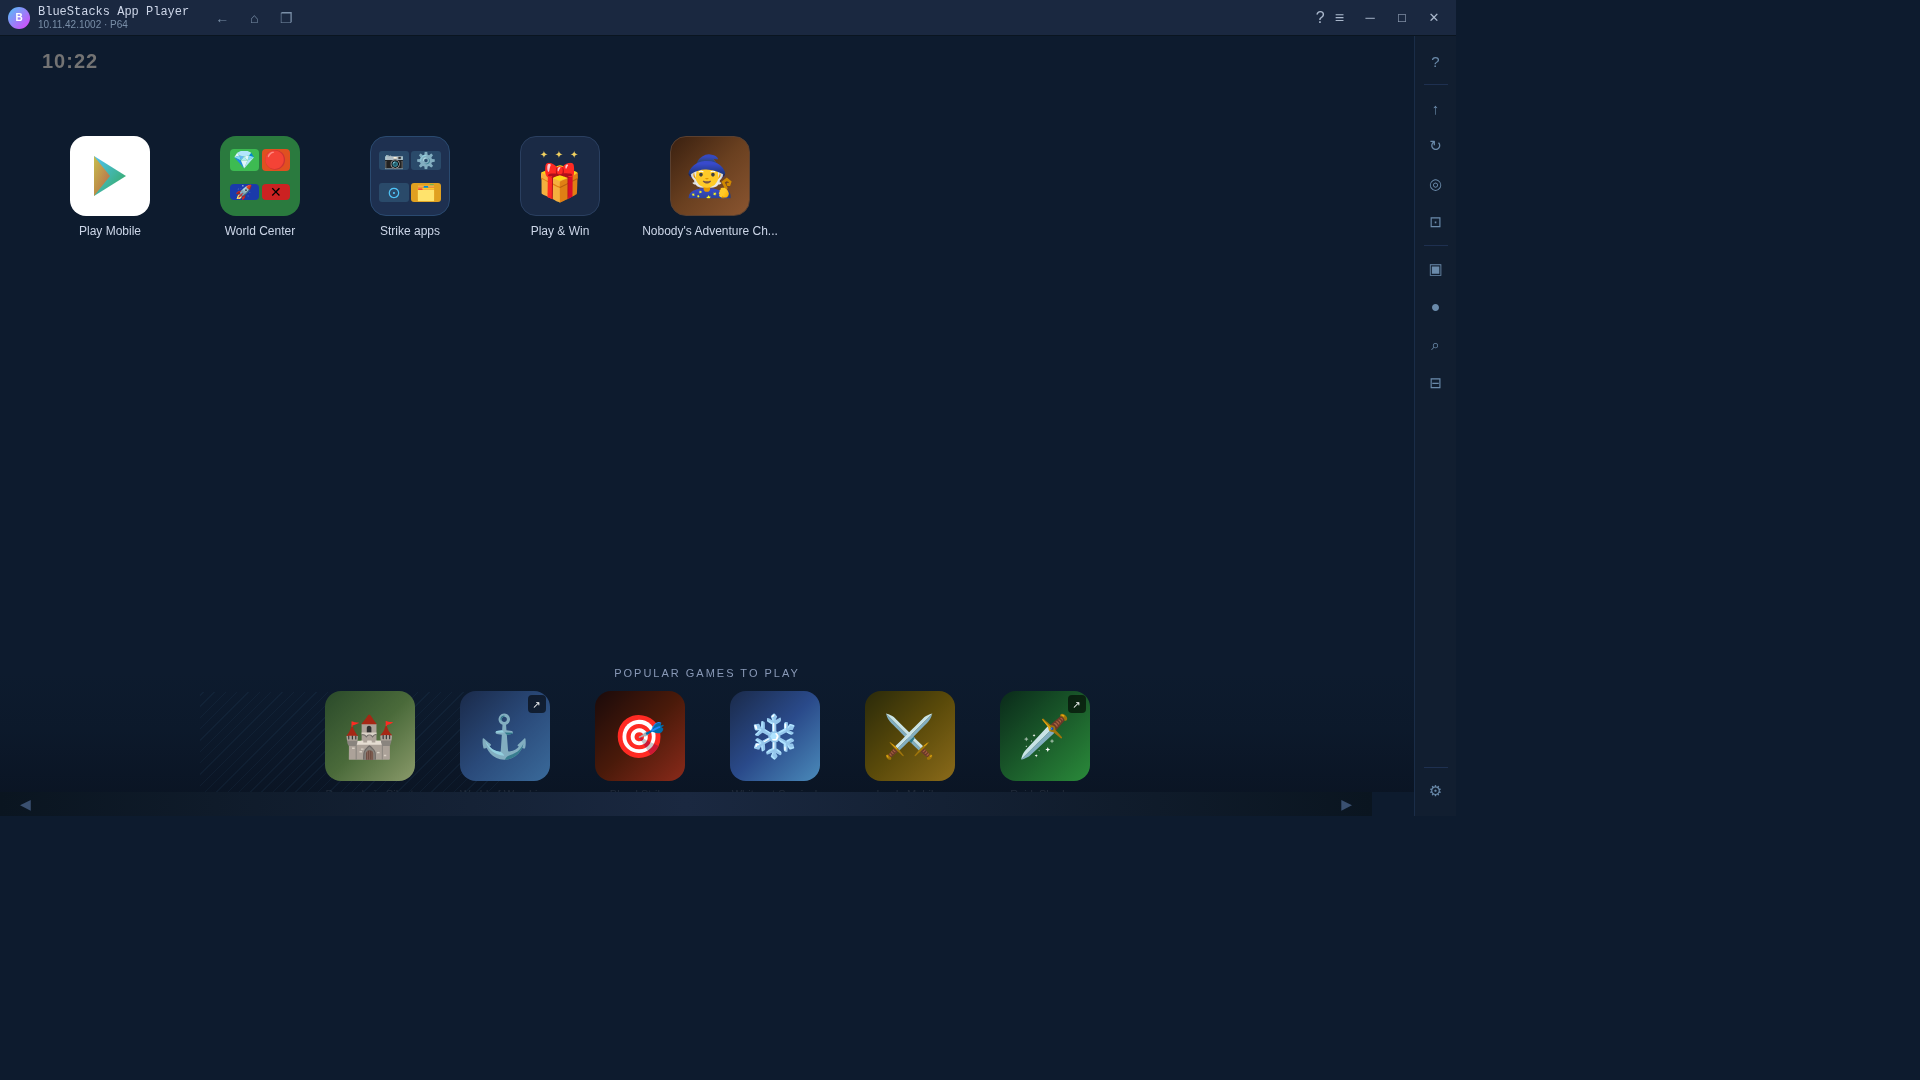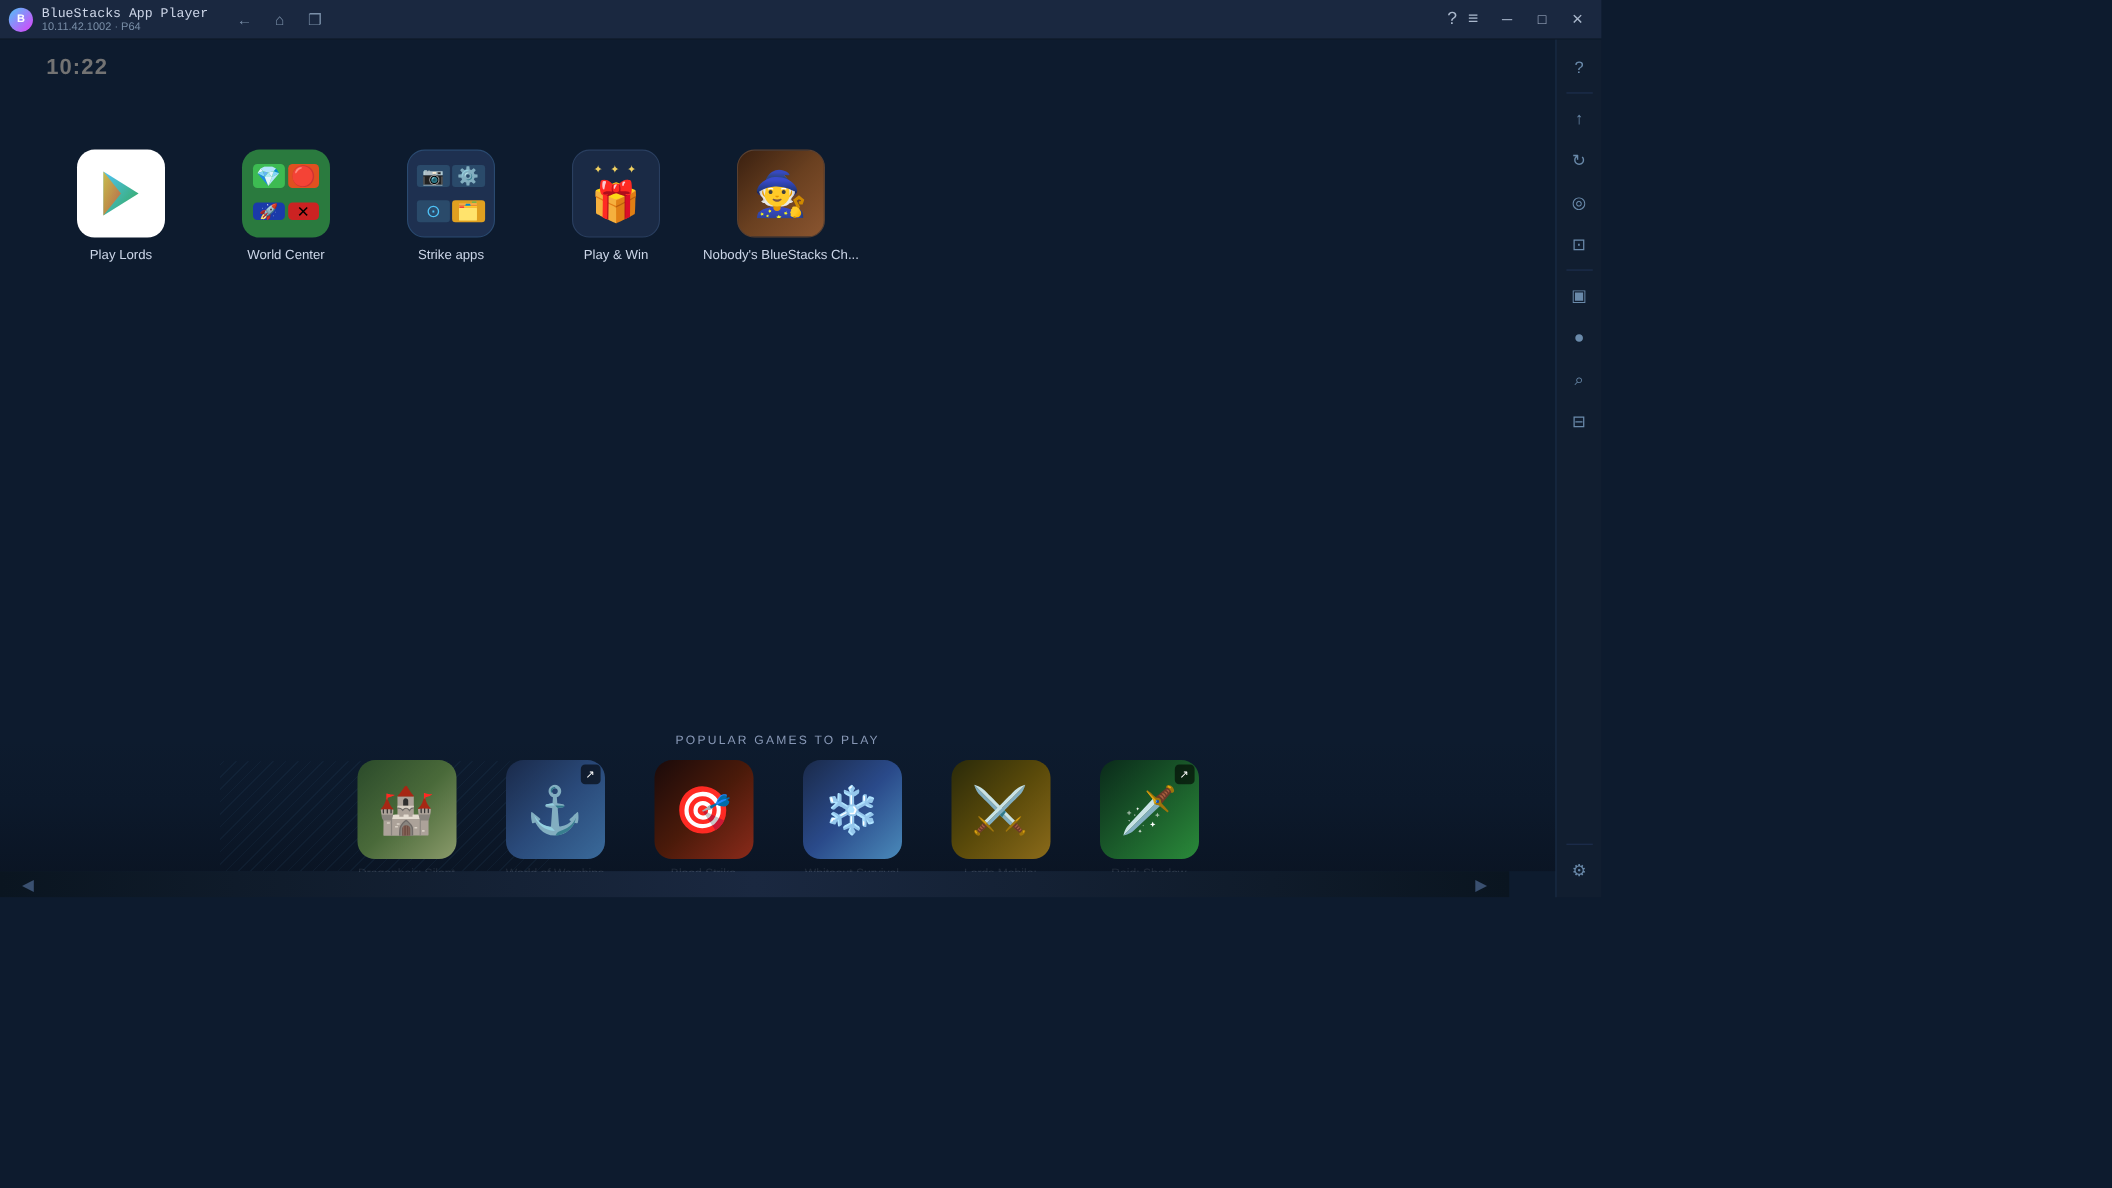--- a/index.html
+++ b/index.html
@@ -383,21 +383,21 @@
               </linearGradient>
               <linearGradient id="pg2" x1="0%" y1="0%" x2="100%" y2="100%">
                 <stop offset="0%" style="stop-color:#fbbc05"></stop>
                 <stop offset="100%" style="stop-color:#ea4335"></stop>
               </linearGradient>
             </defs>
             <polygon points="8,4 40,24 8,44" fill="url(#pg1)"></polygon>
             <polygon points="8,4 24,24 8,44" fill="url(#pg2)" opacity="0.7"></polygon>
           </svg>
         </div>
-        <span class="app-label">Play Lords</span>
+        <span class="app-label">Play Mobile</span>
       </div>
 
       <div class="app-icon-wrapper">
         <div class="app-icon" style="background:#2a7a3e; display:grid; grid-template-columns:1fr 1fr; grid-template-rows:1fr 1fr; gap:3px; padding:10px;">
           <div style="background:#3dbb52; border-radius:4px; display:flex; align-items:center; justify-content:center; font-size:18px;">💎</div>
           <div style="background:#e05020; border-radius:4px; display:flex; align-items:center; justify-content:center; font-size:18px;">🔴</div>
           <div style="background:#1a3aaa; border-radius:4px; display:flex; align-items:center; justify-content:center; font-size:14px;">🚀</div>
           <div style="background:#cc2222; border-radius:4px; display:flex; align-items:center; justify-content:center; font-size:14px;">✕</div>
         </div>
         <span class="app-label">World Center</span>
@@ -420,21 +420,21 @@
             <div style="font-size:36px; margin-top:2px;">🎁</div>
           </div>
         </div>
         <span class="app-label">Play &amp; Win</span>
       </div>
 
       <div class="app-icon-wrapper">
         <div class="app-icon icon-nobody" style="background: linear-gradient(135deg, #3a2010, #6a4020, #8a5530);">
           <div style="font-size: 40px;">🧙</div>
         </div>
-        <span class="app-label">Nobody's BlueStacks Ch...</span>
+        <span class="app-label">Nobody's Adventure Ch...</span>
       </div>
 
     </div>
 
     <div id="popular-section">
       <div id="bottom-deco"></div>
       <div id="deco-lines"></div>
       <p id="popular-title">POPULAR GAMES TO PLAY</p>
       <div id="games-row">
 

